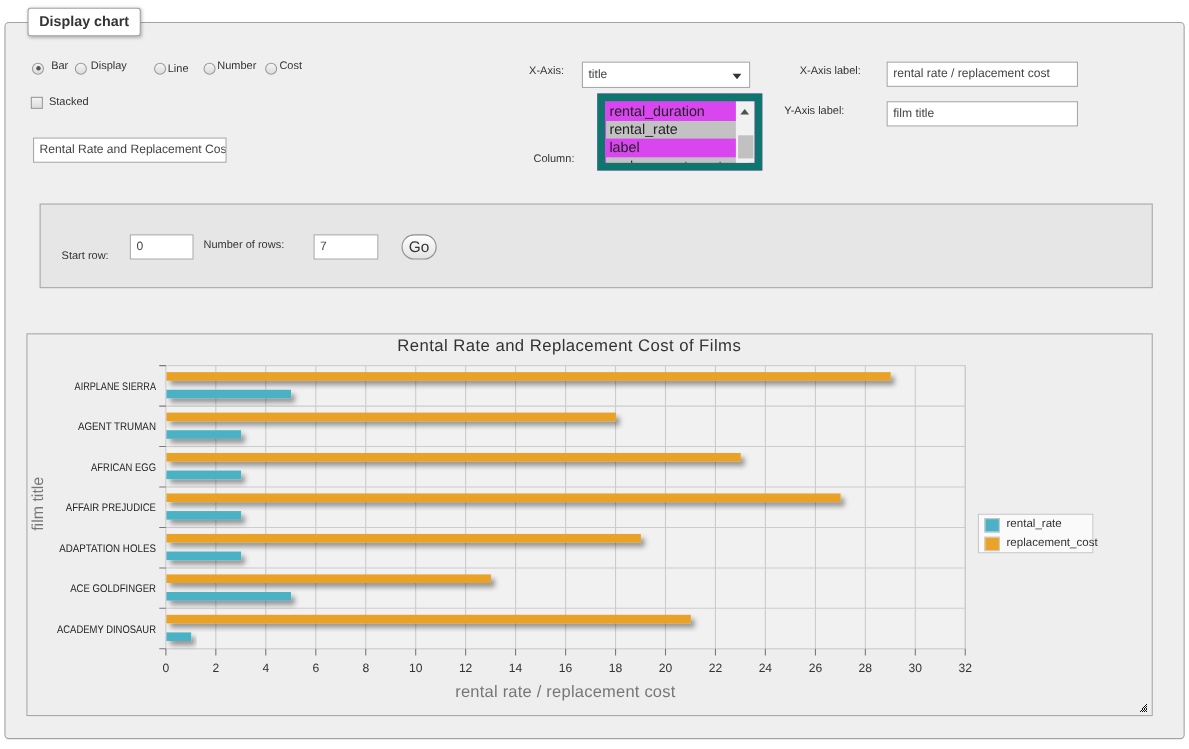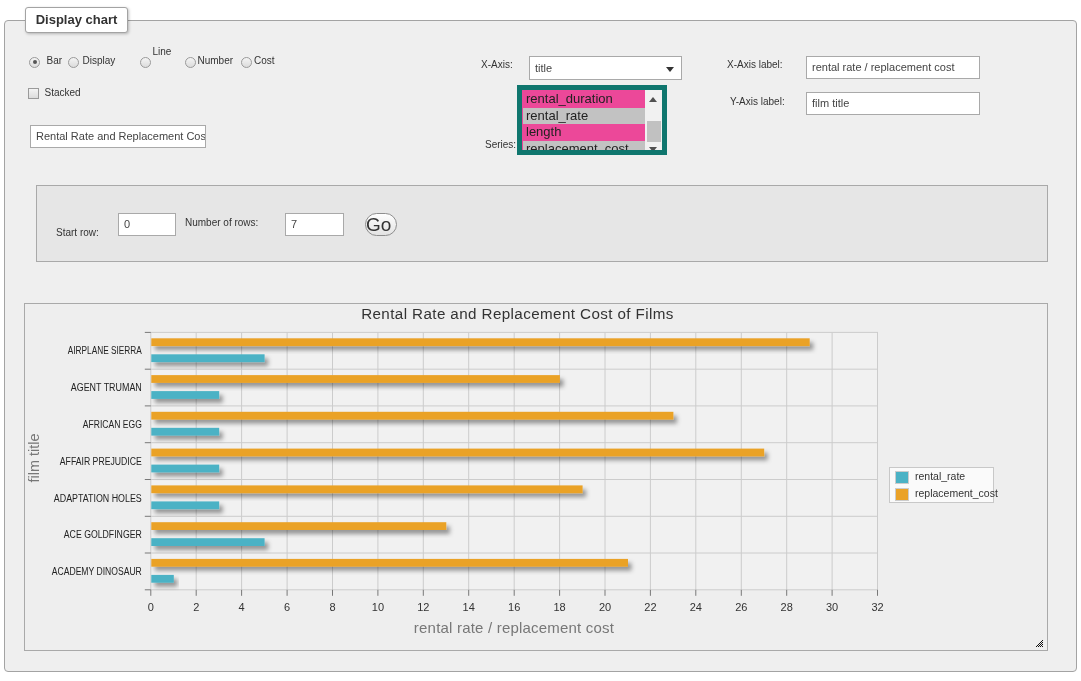--- a/index.html
+++ b/index.html
@@ -22,70 +22,70 @@
 
   <span class="rad" style="left:29px;top:56.5px">
       <span class="rdot"></span>
     </span>
     <span class="rad" style="left:67.5px;top:56.5px"></span>
     <span class="rad" style="left:139.5px;top:56.5px"></span>
     <span class="rad" style="left:184.5px;top:56.5px"></span>
     <span class="rad" style="left:240.5px;top:56.5px"></span>
   <span class="ftxt" style="left:46.5px;top:54.5px">Bar</span>
     <span class="ftxt" style="left:82.5px;top:54.5px">Display</span>
-    <span class="ftxt" style="left:152.5px;top:46px">Line</span>
+    <span class="ftxt" style="left:152.5px;top:57px">Line</span>
     <span class="ftxt" style="left:197.5px;top:54.5px">Number</span>
     <span class="ftxt" style="left:254px;top:54.5px">Cost</span>
 
   <span style="position:absolute;left:28px;top:88px;width:11px;height:11px;border:1px solid #9a9a9a;background:linear-gradient(#f4f4f4,#dcdcdc);box-sizing:border-box"></span>
   <span class="ftxt" style="left:44.5px;top:86.5px">Stacked</span>
 
   <div class="inp" style="left:30px;top:125px;width:176px;height:23px">
       <span>Rental Rate and Replacement Cost of Films</span>
     </div>
 
   <span class="ftxt" style="left:481px;top:59px">X-Axis:</span>
   <div class="inp" style="left:529px;top:56px;width:153px;height:24px">
       <span style="top:4.5px">title</span>
     <span style="left:auto;position:absolute;right:7px;top:9.5px;width:0;height:0;border-left:4.5px solid transparent;border-right:4.5px solid transparent;border-top:5px solid #333"></span>
   </div>
 
-  <span class="ftxt" style="left:485px;top:139px">Series:</span>
-  <div style="position:absolute;left:517px;top:85px;width:150px;height:70px;background:#ec4899;border:5px solid #0f766e;box-sizing:border-box;overflow:hidden">
+  <span class="ftxt" style="left:485px;top:139px">Column:</span>
+  <div style="position:absolute;left:543px;top:85px;width:150px;height:70px;background:#d946ef;border:7px solid #0f766e;box-sizing:border-box;overflow:hidden">
     <div style="position:absolute;left:1px;top:1px;width:130px;height:16.5px;font-size:13px;color:#222;padding-left:3px;box-sizing:border-box">rental_duration</div>
     <div style="position:absolute;left:1px;top:17.5px;width:130px;height:16.5px;font-size:13px;color:#222;background:#c2c2c2;padding-left:3px;box-sizing:border-box">rental_rate</div>
-    <div style="position:absolute;left:1px;top:34px;width:130px;height:16.5px;font-size:13px;color:#222;padding-left:3px;box-sizing:border-box">length</div>
+    <div style="position:absolute;left:1px;top:34px;width:130px;height:16.5px;font-size:13px;color:#222;padding-left:3px;box-sizing:border-box">label</div>
     <div style="position:absolute;left:1px;top:50.5px;width:130px;height:16.5px;font-size:13px;color:#222;background:#c2c2c2;padding-left:3px;box-sizing:border-box">replacement_cost</div>
 
     <div style="position:absolute;right:0;top:0;width:17px;height:68px;background:#f1f1f1">
       <div style="position:absolute;left:4px;top:7px;width:0;height:0;border-left:4.5px solid transparent;border-right:4.5px solid transparent;border-bottom:5px solid #505050"></div>
       <div style="position:absolute;left:4px;bottom:6px;width:0;height:0;border-left:4.5px solid transparent;border-right:4.5px solid transparent;border-top:5px solid #505050"></div>
       <div style="position:absolute;left:1.5px;top:31px;width:14px;height:21px;background:#c1c1c1"></div>
     </div>
   </div>
 
   <span class="ftxt" style="left:727px;top:59px">X-Axis label:</span>
   <div class="inp" style="left:806px;top:56px;width:174px;height:23px">
       <span>rental rate / replacement cost</span>
     </div>
-  <span class="ftxt" style="left:730px;top:95.5px">Y-Axis label:</span>
+  <span class="ftxt" style="left:713px;top:95.5px">Y-Axis label:</span>
   <div class="inp" style="left:806px;top:92px;width:174px;height:23px">
       <span>film title</span>
     </div>
 
   <div style="position:absolute;left:36px;top:185px;width:1012px;height:77px;background:#e6e6e6;border:1px solid #a9a9a9;box-sizing:border-box"></div>
   <span class="ftxt" style="left:56px;top:227px">Start row:</span>
   <div class="inp" style="left:118px;top:213px;width:58px;height:23px">
       <span>0</span>
     </div>
   <span class="ftxt" style="left:185px;top:217px">Number of rows:</span>
   <div class="inp" style="left:285px;top:213px;width:59px;height:23px">
       <span>7</span>
     </div>
-  <div style="position:absolute;left:365px;top:213px;width:32px;height:23px;border:1px solid #8e8e8e;border-radius:11.5px;background:linear-gradient(#fefefe,#e3e3e3);box-sizing:border-box;text-align:left;line-height:21px;font-size:19px;color:#333">Go</div>
+  <div style="position:absolute;left:365px;top:213px;width:32px;height:23px;border:1px solid #8e8e8e;border-radius:11.5px;background:linear-gradient(#fefefe,#e3e3e3);box-sizing:border-box;text-align:center;line-height:21px;font-size:14px;color:#333">Go</div>
 
   <div style="position:absolute;left:24px;top:303px;width:1024px;height:348px;background:#eeeeee;border:1px solid #a9a9a9;box-sizing:border-box">
 <svg width="1024" height="348" viewBox="0 0 1024 348" style="position:absolute;left:0;top:0">
 <defs>
           <filter id="ds" x="-20%" y="-50%" width="140%" height="250%">
             <feDropShadow dx="3.5" dy="4" stdDeviation="2.2" flood-color="#000" flood-opacity="0.38"></feDropShadow>
           </filter>
         </defs>
 <rect x="125.8" y="28.4" width="726.7" height="257.4" fill="#f1f1f1"></rect>
 <line x1="171.2" y1="28.4" x2="171.2" y2="285.8" stroke="#cccccc" stroke-width="1"></line>

